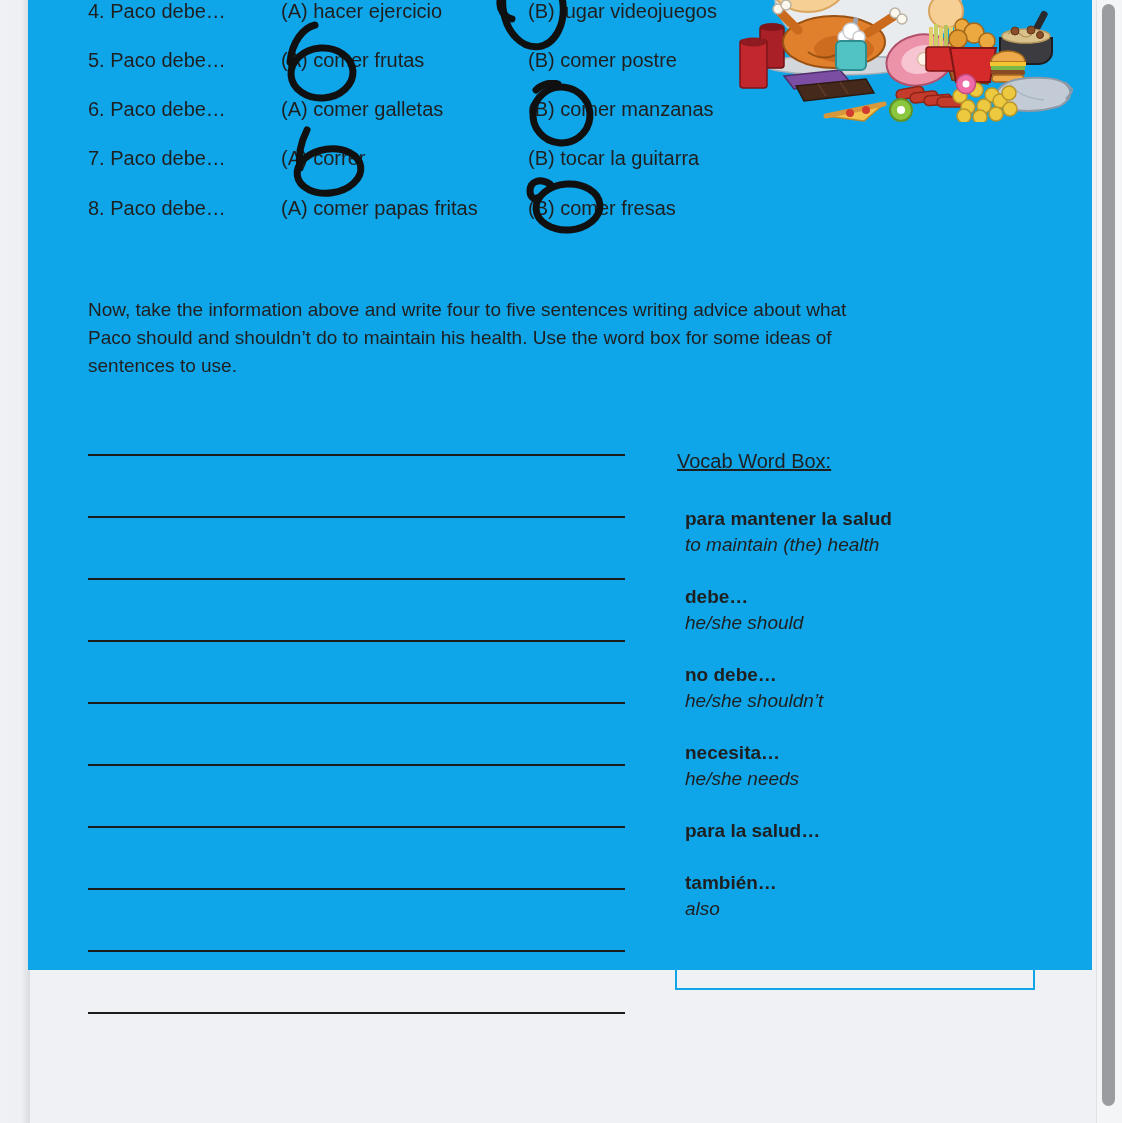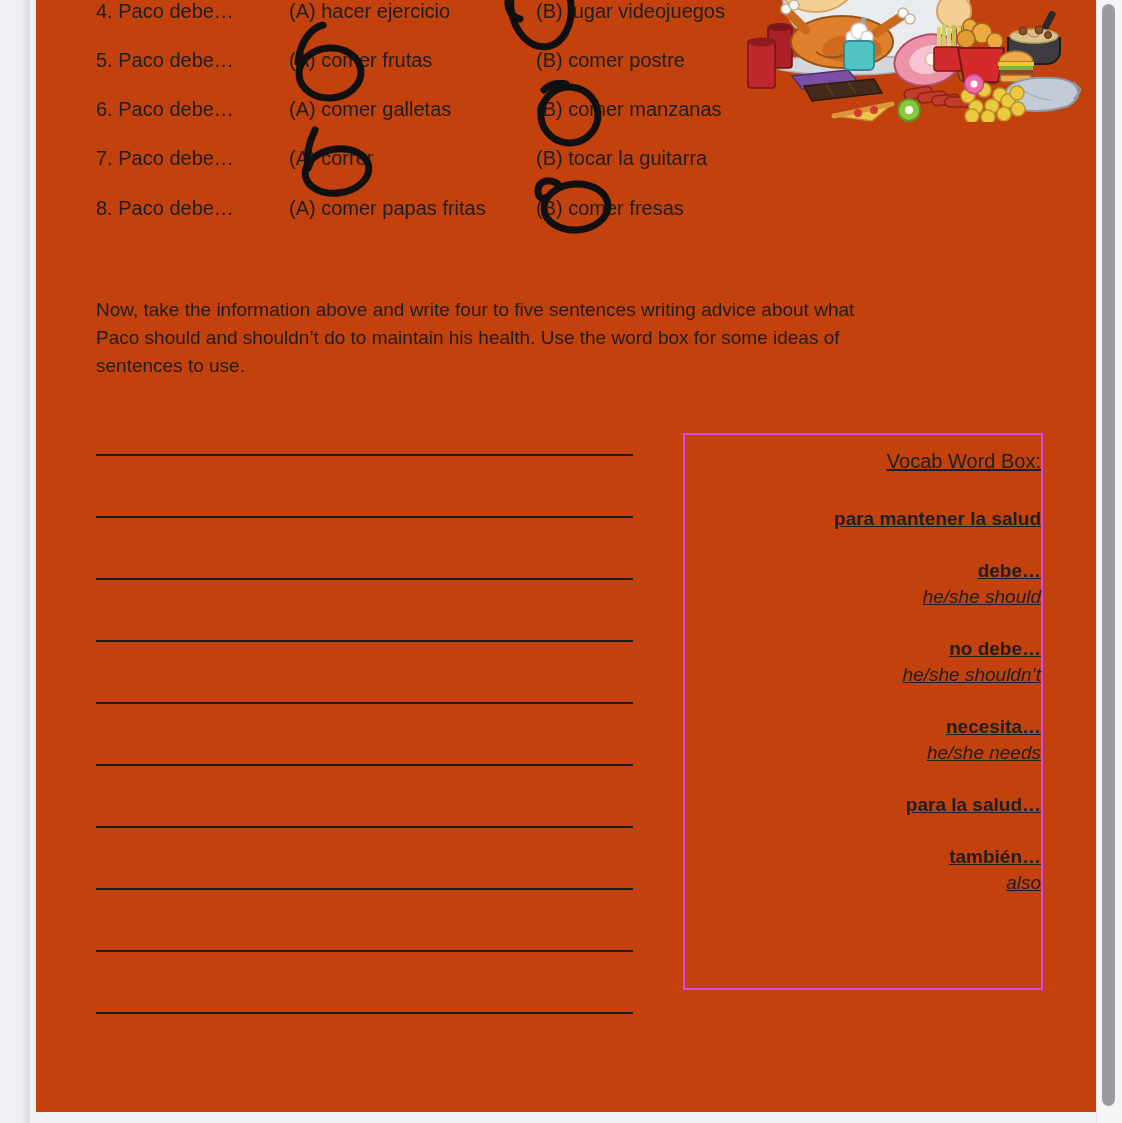--- a/index.html
+++ b/index.html
@@ -7,22 +7,22 @@
     width:1122px;height:1123px;position:relative;overflow:hidden;
     background:#f0f1f5;
     font-family:"Liberation Sans","DejaVu Sans",sans-serif;
     color:#1f1f1f;
   }
   .gutter{
     position:absolute;left:0;top:0;width:30px;height:1123px;
     background:linear-gradient(to right,#f0f1f5 0%,#eff0f4 70%,#d9dbdf 100%);
   }
   .page{
-    position:absolute;left:36px;top:0;width:1064px;height:1112px;
-    background:#c2410c;
+    position:absolute;left:28px;top:0;width:1064px;height:970px;
+    background:#0ea5e9;
   }
   
   .q-row{position:absolute;left:0;width:1000px;height:22px;font-size:20px;line-height:22px;}
   .q-row .q-label{position:absolute;left:60px;white-space:nowrap;}
   .q-row .q-a{position:absolute;left:253px;white-space:nowrap;}
   .q-row .q-b{position:absolute;left:500px;white-space:nowrap;}
   .r0{top:0px}.r1{top:49px}.r2{top:98px}.r3{top:147px}.r4{top:197px}
   
   .circ{position:absolute;pointer-events:none;}
   .circ path,.circ ellipse{fill:none;stroke:#101010;stroke-linecap:round;}
@@ -39,21 +39,21 @@
   .lines .wline:nth-child(4){top:640px}
   .lines .wline:nth-child(5){top:702px}
   .lines .wline:nth-child(6){top:764px}
   .lines .wline:nth-child(7){top:826px}
   .lines .wline:nth-child(8){top:888px}
   .lines .wline:nth-child(9){top:950px}
   .lines .wline:nth-child(10){top:1012px}
   
   .vocab-box{
     position:absolute;left:647px;top:433px;width:356px;height:553px;
-    border:2px solid #d946ef;text-align:right;text-decoration:underline;
+    border:2px solid #0ea5e9;text-align:left;
   }
   .vocab-title{
     margin-top:12px;font-size:20px;line-height:28px;
     text-decoration:underline;
   }
   .vocab-entries{margin-top:31px;}
   .vocab-entry{margin-bottom:26px;padding-left:8px;}
   .vocab-term{font-size:19px;line-height:26px;font-weight:bold;}
   .vocab-trans{font-size:19px;line-height:26px;font-style:italic;}
   
@@ -249,20 +249,21 @@
     <div class="wline"></div>
     <div class="wline"></div>
     <div class="wline"></div>
   </div>
 
   <div class="vocab-box">
     <div class="vocab-title">Vocab Word Box:</div>
     <div class="vocab-entries">
       <div class="vocab-entry">
         <div class="vocab-term">para mantener la salud</div>
+        <div class="vocab-trans">to maintain (the) health</div>
       </div>
       <div class="vocab-entry">
         <div class="vocab-term">debe…</div>
         <div class="vocab-trans">he/she should</div>
       </div>
       <div class="vocab-entry">
         <div class="vocab-term">no debe…</div>
         <div class="vocab-trans">he/she shouldn’t</div>
       </div>
       <div class="vocab-entry">

